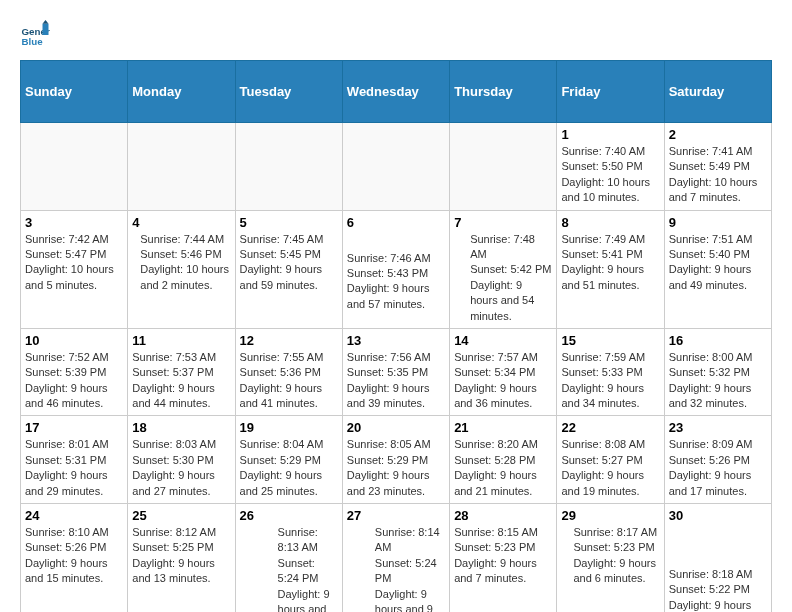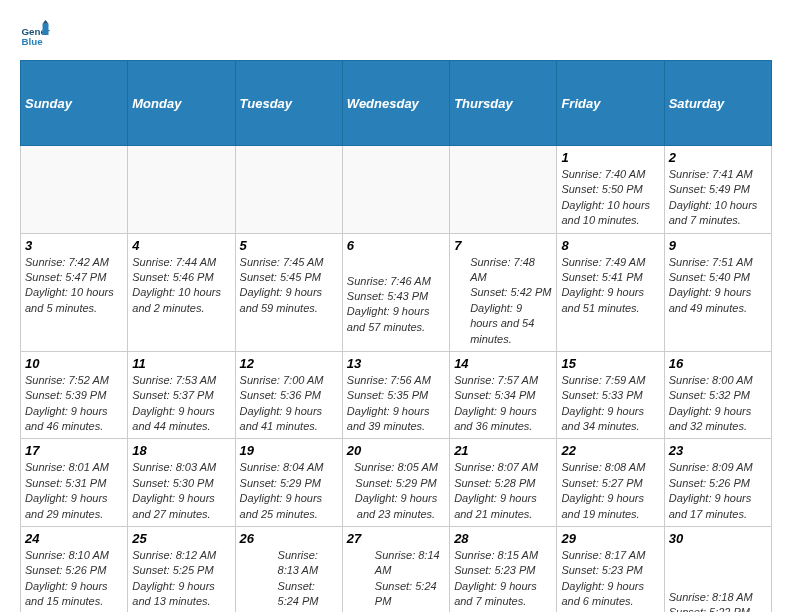--- a/index.html
+++ b/index.html
@@ -63,21 +63,21 @@
       font-size: 13px;
       display: block;
       margin-bottom: 2px;
     }
     .day-info {
       color: #333;
       font-size: 11px;
       line-height: 1.4;
     }
     .empty { background: #f9f9f9; }
-    tr { height: 85px; font-style: italic; }
+    tr { height: 62px; }
   </style>
 </head>
 <body>
 
 <div class="header">
   <div class="logo">
     <svg class="logo-icon" viewBox="0 0 40 40">
       <text x="2" y="20" font-size="13" font-weight="bold" fill="#1a5276">General</text>
       <text x="2" y="33" font-size="13" font-weight="bold" fill="#2980b9">Blue</text>
       <polygon points="30,5 38,5 38,20 30,20" fill="#2980b9"></polygon>
@@ -128,21 +128,21 @@
       </tr>
       <tr>
         <td>
           <span class="day-num">3</span>
           <div class="day-info" style="white-space: pre-line;">Sunrise: 7:42 AM
 Sunset: 5:47 PM
 Daylight: 10 hours and 5 minutes.</div>
         </td>
         <td>
           <span class="day-num">4</span>
-          <div class="day-info" style="white-space: pre-line;">Sunrise: 7:44 AM
+          <div class="day-info" style="white-space: pre-line; margin-left: 8px;">Sunrise: 7:44 AM
 Sunset: 5:46 PM
 Daylight: 10 hours and 2 minutes.</div>
         </td>
         <td>
           <span class="day-num">5</span>
           <div class="day-info" style="white-space: pre-line;">Sunrise: 7:45 AM
 Sunset: 5:45 PM
 Daylight: 9 hours and 59 minutes.</div>
         </td>
         <td>
@@ -178,21 +178,21 @@
 Daylight: 9 hours and 46 minutes.</div>
         </td>
         <td>
           <span class="day-num">11</span>
           <div class="day-info" style="white-space: pre-line;">Sunrise: 7:53 AM
 Sunset: 5:37 PM
 Daylight: 9 hours and 44 minutes.</div>
         </td>
         <td>
           <span class="day-num">12</span>
-          <div class="day-info" style="white-space: pre-line;">Sunrise: 7:00 AM
+          <div class="day-info" style="white-space: pre-line;">Sunrise: 7:55 AM
 Sunset: 5:36 PM
 Daylight: 9 hours and 41 minutes.</div>
         </td>
         <td>
           <span class="day-num">13</span>
           <div class="day-info" style="white-space: pre-line;">Sunrise: 7:56 AM
 Sunset: 5:35 PM
 Daylight: 9 hours and 39 minutes.</div>
         </td>
         <td>
@@ -228,27 +228,27 @@
 Daylight: 9 hours and 27 minutes.</div>
         </td>
         <td>
           <span class="day-num">19</span>
           <div class="day-info" style="white-space: pre-line;">Sunrise: 8:04 AM
 Sunset: 5:29 PM
 Daylight: 9 hours and 25 minutes.</div>
         </td>
         <td>
           <span class="day-num">20</span>
-          <div class="day-info" style="white-space: pre-line; text-align: center;">Sunrise: 8:05 AM
+          <div class="day-info" style="white-space: pre-line;">Sunrise: 8:05 AM
 Sunset: 5:29 PM
 Daylight: 9 hours and 23 minutes.</div>
         </td>
         <td>
           <span class="day-num">21</span>
-          <div class="day-info" style="white-space: pre-line;">Sunrise: 8:07 AM
+          <div class="day-info" style="white-space: pre-line;">Sunrise: 8:20 AM
 Sunset: 5:28 PM
 Daylight: 9 hours and 21 minutes.</div>
         </td>
         <td>
           <span class="day-num">22</span>
           <div class="day-info" style="white-space: pre-line;">Sunrise: 8:08 AM
 Sunset: 5:27 PM
 Daylight: 9 hours and 19 minutes.</div>
         </td>
         <td>
@@ -284,21 +284,21 @@
 Daylight: 9 hours and 9 minutes.</div>
         </td>
         <td>
           <span class="day-num">28</span>
           <div class="day-info" style="white-space: pre-line;">Sunrise: 8:15 AM
 Sunset: 5:23 PM
 Daylight: 9 hours and 7 minutes.</div>
         </td>
         <td>
           <span class="day-num">29</span>
-          <div class="day-info" style="white-space: pre-line;">Sunrise: 8:17 AM
+          <div class="day-info" style="white-space: pre-line; margin-left: 12px;">Sunrise: 8:17 AM
 Sunset: 5:23 PM
 Daylight: 9 hours and 6 minutes.</div>
         </td>
         <td>
           <span class="day-num">30</span>
           <div class="day-info" style="white-space: pre-line; margin-top: 44px;">Sunrise: 8:18 AM
 Sunset: 5:22 PM
 Daylight: 9 hours and 4 minutes.</div>
         </td>
       </tr>

